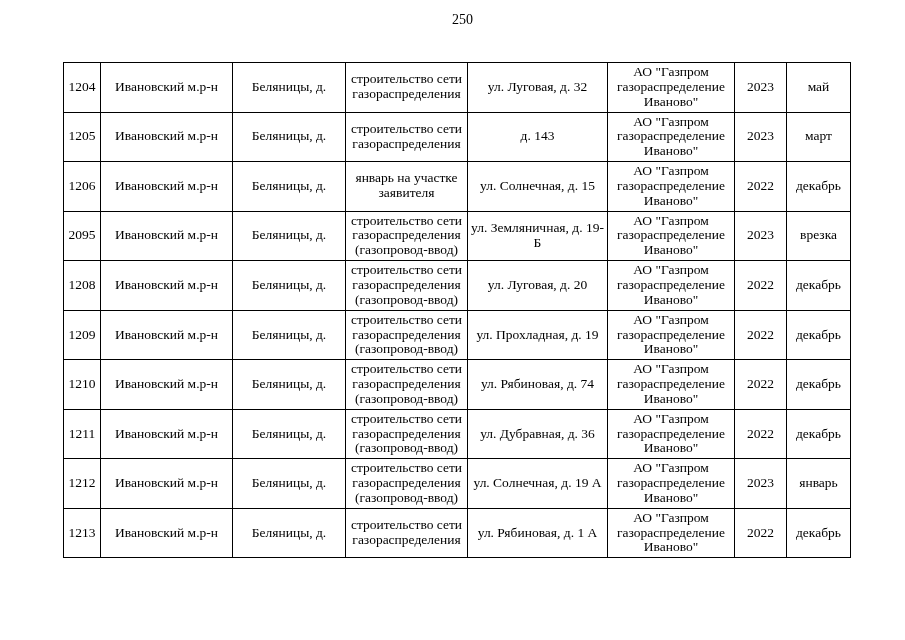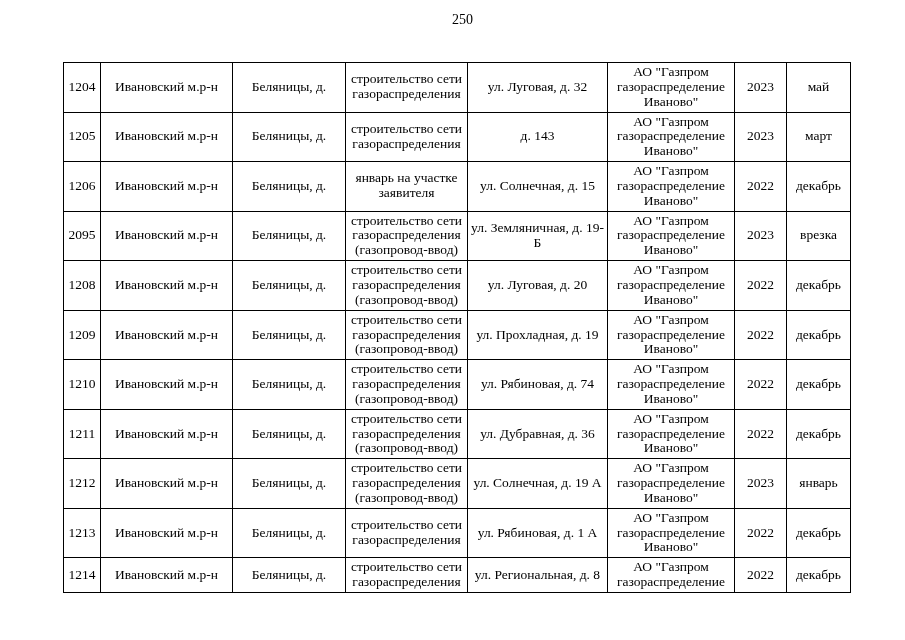--- a/index.html
+++ b/index.html
@@ -161,24 +161,14 @@
       <tr>
         <td>1213</td>
         <td>Ивановский м.р-н</td>
         <td>Беляницы, д.</td>
         <td>строительство сети газораспределения</td>
         <td>ул. Рябиновая, д. 1 А</td>
         <td>АО "Газпром газораспределение Иваново"</td>
         <td>2022</td>
         <td>декабрь</td>
       </tr>
-      <tr>
-        <td>1214</td>
-        <td>Ивановский м.р-н</td>
-        <td>Беляницы, д.</td>
-        <td>строительство сети газораспределения</td>
-        <td>ул. Региональная, д. 8</td>
-        <td>АО "Газпром газораспределение</td>
-        <td>2022</td>
-        <td>декабрь</td>
-      </tr>
     </tbody>
 </table>
 
 </body></html>

